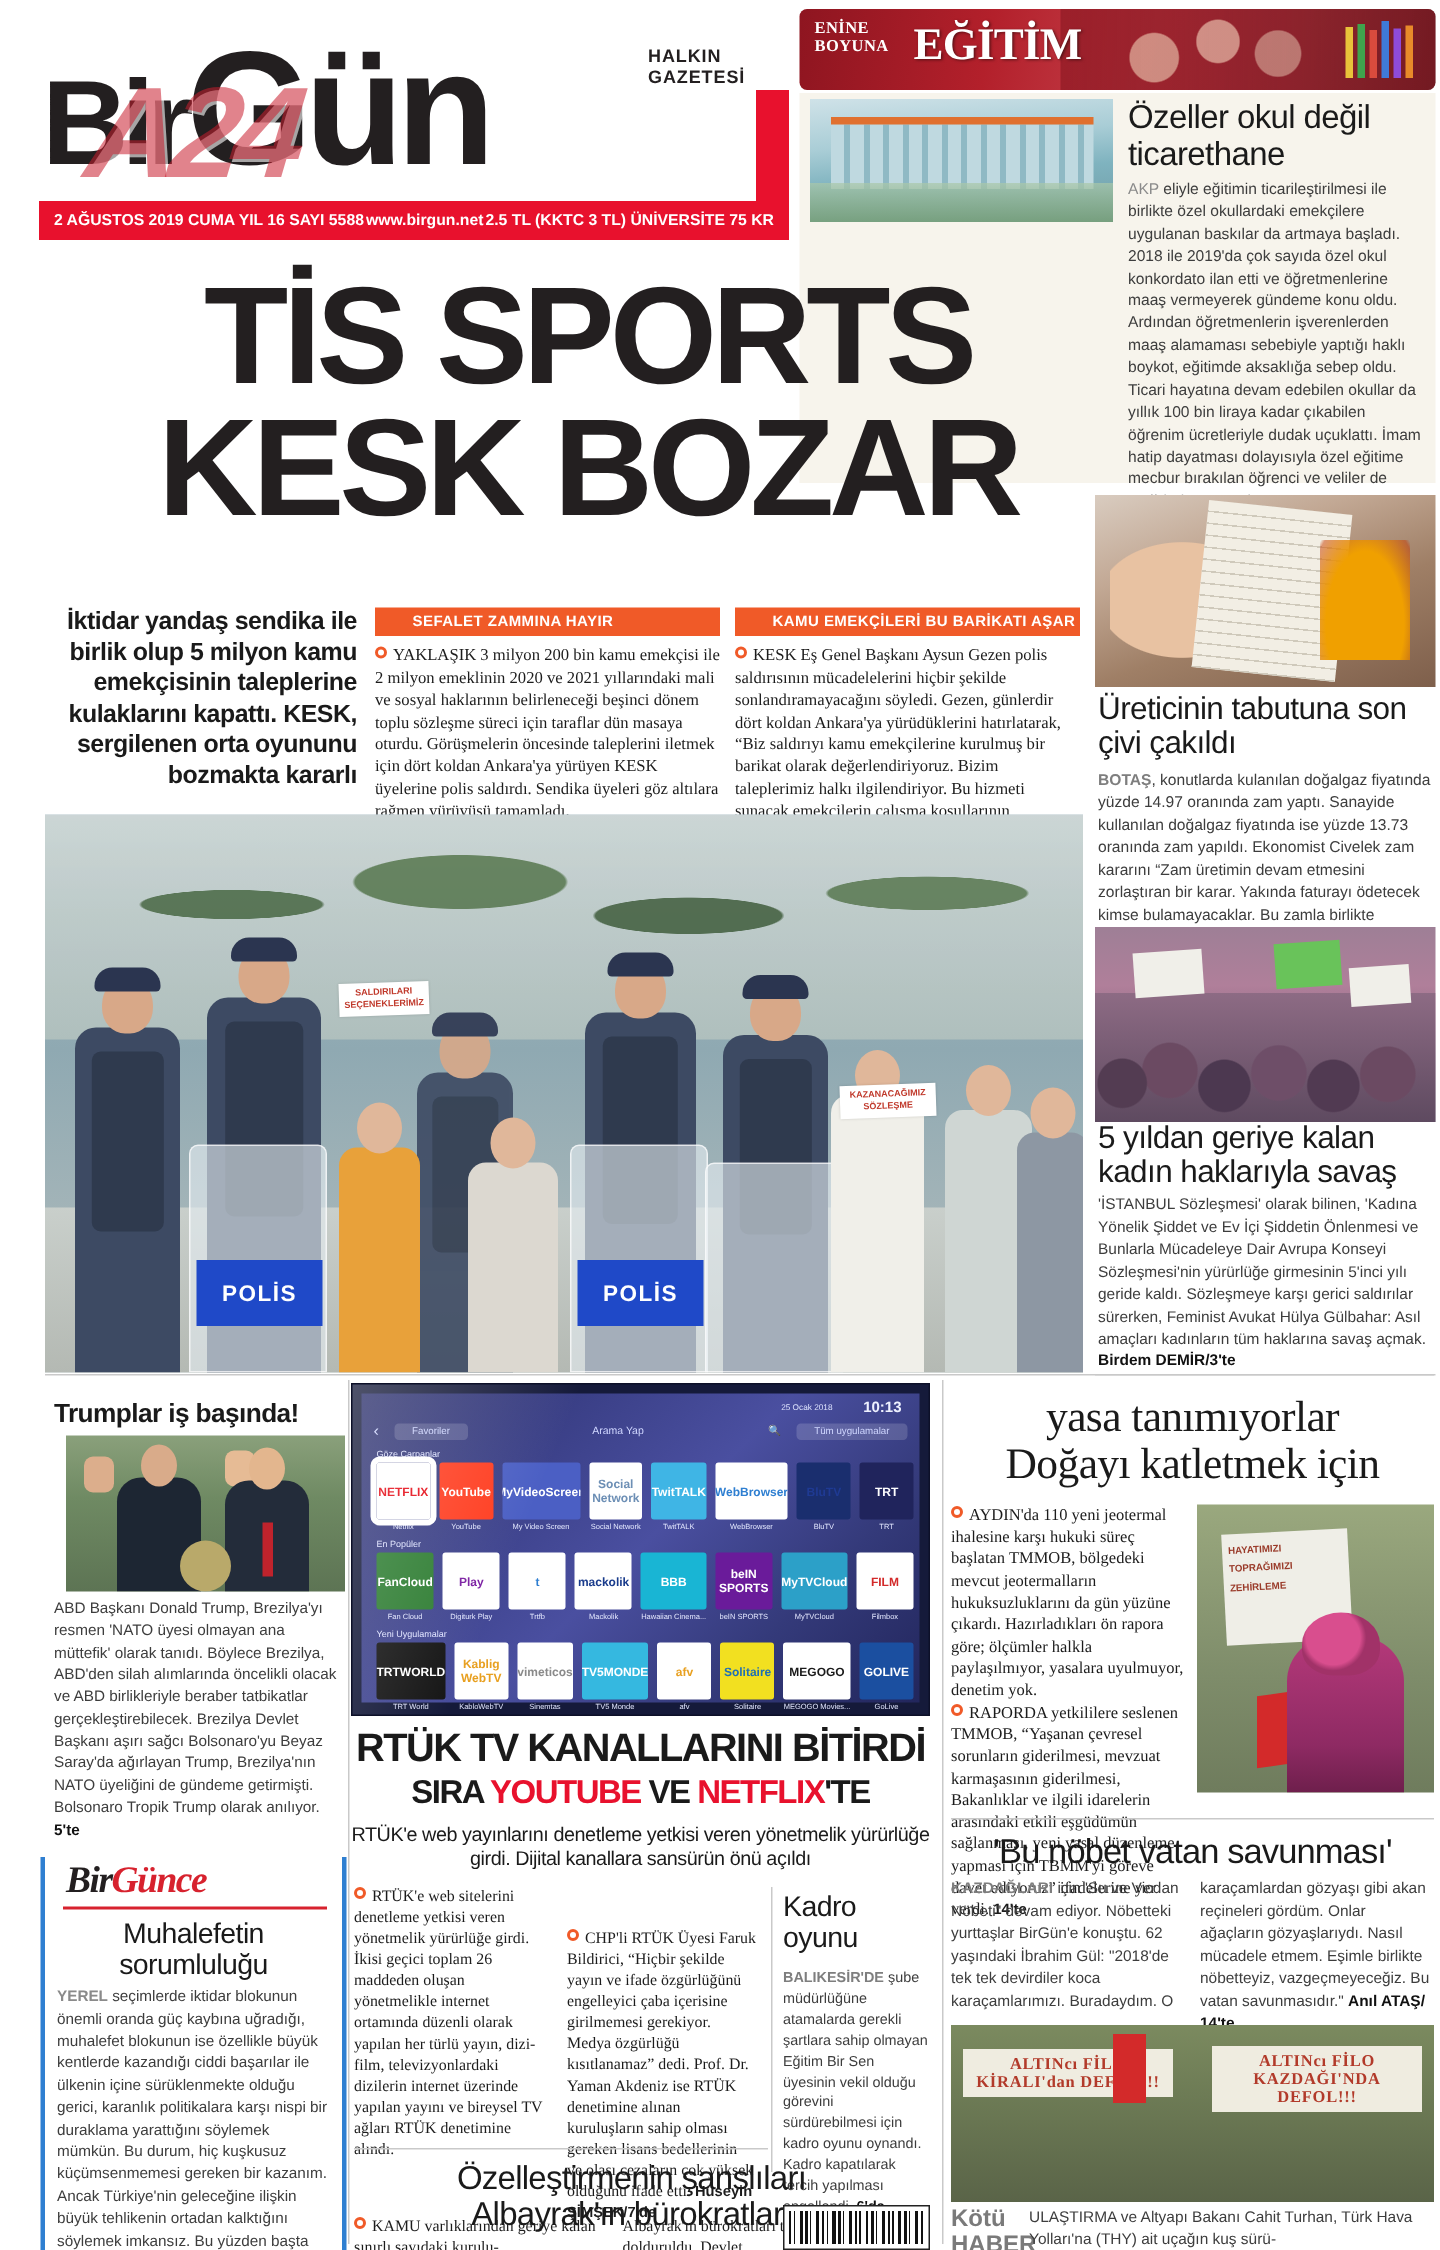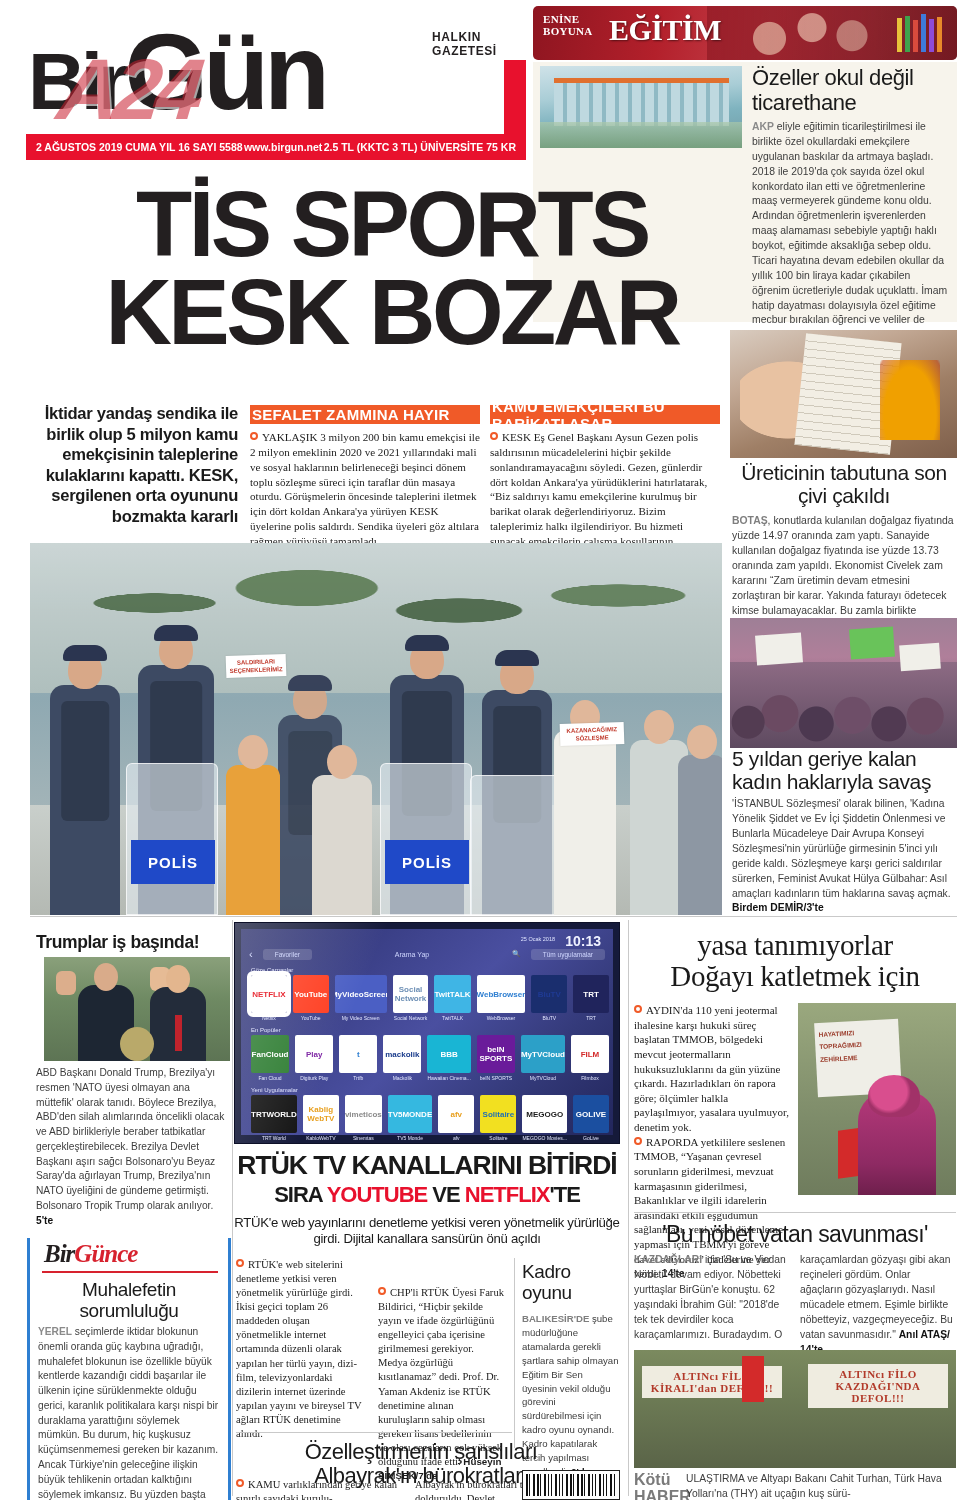--- a/index.html
+++ b/index.html
@@ -95,40 +95,40 @@
   }
   .edu-head {
     position:absolute; left:752px; top:66px; width:198px;
     font-size:22px; line-height:1.12; color:#1a1a1a; letter-spacing:-.4px;
   }
   .edu-text {
     position:absolute; left:752px; top:120px; width:198px;
     font-size:10.4px; line-height:1.43; color:#3d3d3d; text-align:left;
   }
   .edu-text b { color:#111; }
-  .edu-text .lead { color:#8a8a8a; font-weight:bold;margin-top:14px; }
+  .edu-text .lead { color:#8a8a8a; font-weight:normal;margin-top:14px; }
 
   
   .main-head {
     position:absolute; left:62px; top:180px; width:660px;
     font-size:92px; font-weight:bold; line-height:.96;
     color:#231f20; letter-spacing:-3.5px; text-align:center;
   }
   .main-head .l2 { display:block; }
 
   
   .lead-left {
     position:absolute; left:36px; top:404px; width:202px;
     font-size:16.6px; line-height:1.24; font-weight:bold;
     color:#1a1a1a; text-align:right; letter-spacing:-.3px;
   }
   .bar {
     position:absolute; height:19px; background:#f05a28;
-    color:#fff; font-size:15px; font-weight:bold; letter-spacing:.3px;
-    display:flex; align-items:center; padding-left:2px;
+    color:#fff; font-size:10px; font-weight:bold; letter-spacing:.3px;
+    display:flex; align-items:center; padding-left:25px;
   }
   .bar-a { left:250px; top:405px; width:230px; }
   .bar-b { left:490px; top:405px; width:230px; }
   .col-body {
     position:absolute; width:230px;
     font-family:"Liberation Serif", serif;
     font-size:11.1px; line-height:1.34; color:#1c1c1c; text-align:left;
   }
   .col-a { left:250px; top:430px; }
   .col-b { left:490px; top:430px; }
@@ -206,21 +206,21 @@
     position:absolute; left:70px; top:8px; width:96px; height:112px;
     background:#f2eee4; transform:rotate(6deg);
     background-image:repeating-linear-gradient(180deg,transparent 0 7px,#cfc9bb 7px 8px);
   }
   .prod-photo .flame{
     position:absolute; left:150px; top:30px; width:60px; height:80px;
     background:radial-gradient(ellipse at 50% 70%, #f0a000 0 26px, rgba(200,60,0,.5) 40px, transparent 42px);
   }
   .prod-head{
     position:absolute; left:732px; top:462px; width:224px;
-    font-size:21px; line-height:1.09; color:#1a1a1a; letter-spacing:-.4px;text-align:center;
+    font-size:21px; line-height:1.09; color:#1a1a1a; letter-spacing:-.4px;
   }
   .prod-text{
     position:absolute; left:732px; top:513px; width:224px;
     font-size:10.4px; line-height:1.45; color:#3d3d3d;
   }
   .prod-text b{ color:#111; }
   .prod-text .lead{ color:#7e7e7e; font-weight:bold; }
 
   
   .kadin-photo{
@@ -385,21 +385,21 @@
   
   .tv-photo{
     position:absolute; left:234px; top:922px; width:386px; height:222px;
     background:#151a3a; overflow:hidden; border:1px solid #0d1028;
   }
   .tv-inner{ position:absolute; inset:6px 6px 8px 6px;
     background:linear-gradient(135deg,#2b2f6b 0%,#3a3f86 25%,#4a4fa0 50%,#343a7a 75%,#22265c 100%);}
   .tv-topbar{ position:absolute; left:8px; right:8px; top:16px; height:18px;
     display:flex; align-items:center; gap:10px; color:#cfd6ff; font-size:7px;}
   .tv-pill{ background:rgba(255,255,255,.16); border-radius:3px; padding:2px 12px; font-size:6.5px;}
-  .tv-clock{ position:absolute; right:12px; top:4px; color:#eef1ff; font-size:14px; font-weight:bold;}
+  .tv-clock{ position:absolute; right:12px; top:4px; color:#eef1ff; font-size:10px; font-weight:bold;}
   .tv-date{ position:absolute; right:58px; top:7px; color:#dfe4ff; font-size:5.5px;}
   .tv-sect{ position:absolute; color:#dfe3ff; font-size:6px; }
   .tv-row{ position:absolute; left:10px; right:4px; display:flex; gap:6px;}
   .tile{ width:52px; }
   .tile .box{
     height:38px; border-radius:2px; background:#fff;
     display:flex; align-items:center; justify-content:center;
     font-size:8px; font-weight:bold; overflow:hidden; text-align:center;
   }
   .tile .cap{ margin-top:2px; color:#e3e7ff; font-size:5px; text-align:center;

